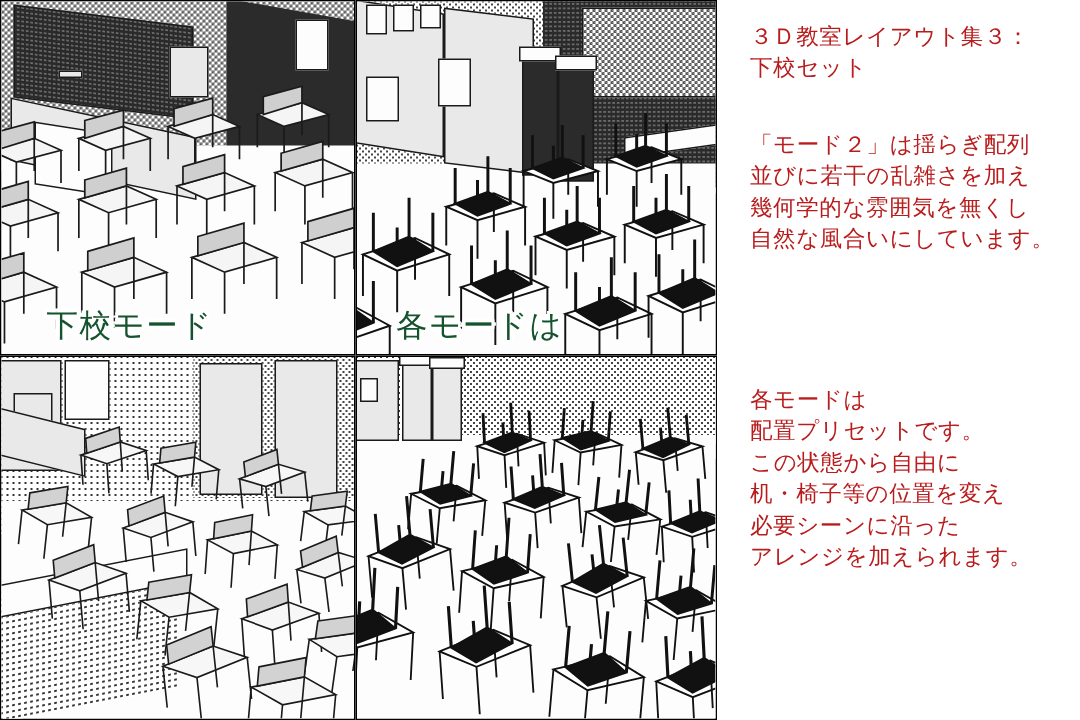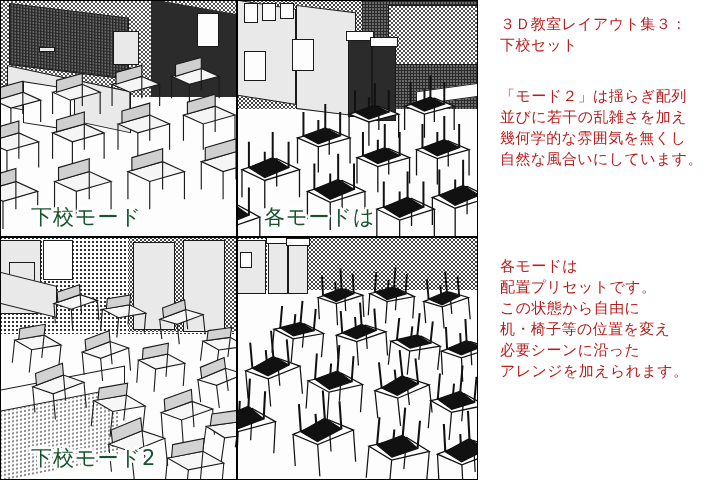--- a/index.html
+++ b/index.html
@@ -333,21 +333,20 @@
               <path d="M0 24 L0 52 M35 14 L35 42 M57 24 L57 52 M22 34 L22 62"></path>
               <path d="M4 10 L35 1 L35 14 L4 23 Z" fill="#d2d2d2"></path>
             </g>
           <g transform="translate(170,198) rotate(5)">
               <path d="M0 24 L35 14 L57 24 L22 34 Z" fill="#f7f7f7"></path>
               <path d="M0 24 L0 52 M35 14 L35 42 M57 24 L57 52 M22 34 L22 62"></path>
               <path d="M4 10 L35 1 L35 14 L4 23 Z" fill="#d2d2d2"></path>
             </g>
         </g>
       </svg>
-      <div class="caption cap-bl">下校モード2</div>
     </div>
 
     <div class="panel">
       <div class="shape tone15" style="left:-2px;top:-2px;width:245px;height:70px;"></div>
       <div class="shape tone30" style="left:64px;top:-2px;width:181px;height:60px;"></div>
       <div class="shape white" style="left:-2px;top:52px;width:245px;height:194px;"></div>
       <div class="shape light ol" style="left:-6px;top:2px;width:34px;height:54px;"></div>
       <div class="shape white ol" style="left:2px;top:14px;width:12px;height:16px;"></div>
       <div class="shape light ol" style="left:30px;top:4px;width:20px;height:52px;"></div>
       <div class="shape light ol" style="left:50px;top:6px;width:20px;height:50px;"></div>

